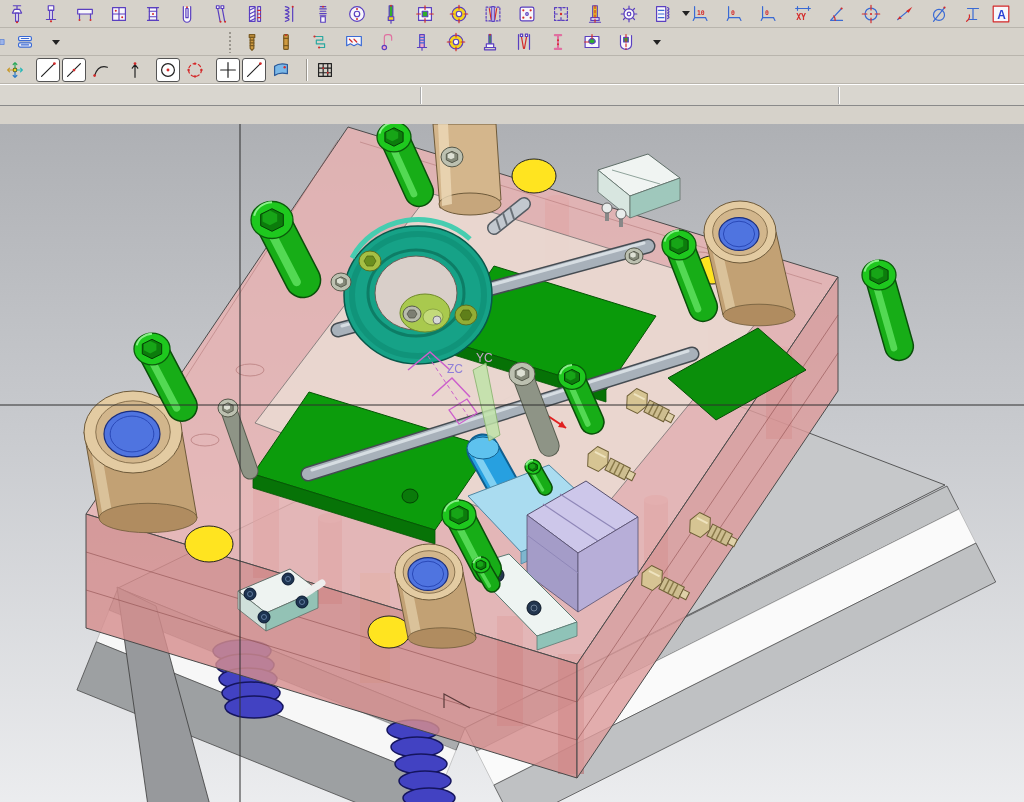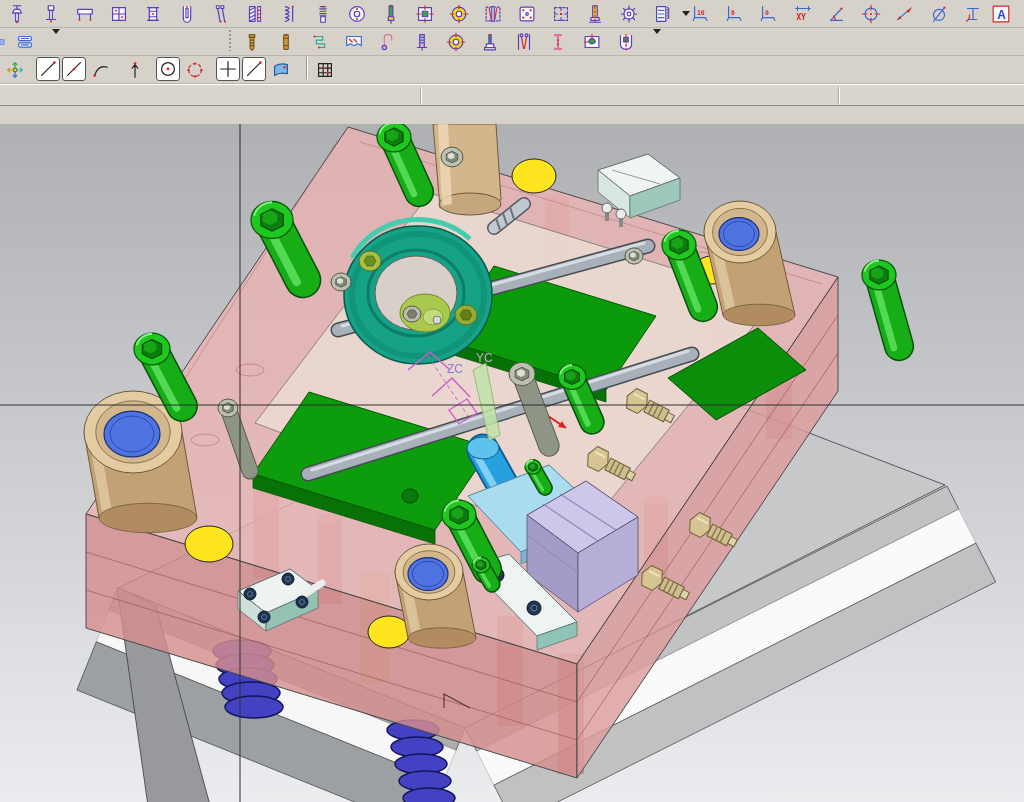--- a/index.html
+++ b/index.html
@@ -1,20 +1,20 @@
 <!DOCTYPE html>
 <html><head>
 <meta charset="utf-8">
 <style>
   html,body{margin:0;padding:0;background:#888;}
   #app{position:relative;width:1024px;height:802px;overflow:hidden;
        font-family:"Liberation Sans",sans-serif;background:var(--c-toolbar,#d6d2ca);}
   .trow{position:absolute;left:0;width:1024px;height:28px;background:var(--c-toolbar,#d6d2ca);
         border-bottom:1px solid #b9b5ad;box-sizing:border-box;}
-  .tgroup{position:absolute;top:1px;display:flex;align-items:flex-start;}
+  .tgroup{position:absolute;top:1px;display:flex;align-items:center;}
   .tbtn{width:26px;height:26px;margin-right:8px;display:flex;align-items:center;justify-content:center;
         flex:none;}
   .tbtn svg{display:block;}
   .tbtn.boxed{background:#fff;border:1px solid #555;border-radius:3px;width:22px;height:22px;margin-right:2px;}
   .tbtn.slim{width:10px;overflow:hidden;margin-right:2px;}
   .caret{width:0;height:0;border-left:4px solid transparent;border-right:4px solid transparent;
          border-top:5px solid #222;margin:0 6px;flex:none;}
   .handle{width:5px;height:22px;margin-right:6px;flex:none;
           background-image:radial-gradient(#9a968e 1px,transparent 1.2px);background-size:4px 4px;}
   .vsep{width:1px;height:22px;background:#9a968e;border-right:1px solid #fff;margin:0 4px;flex:none;}

